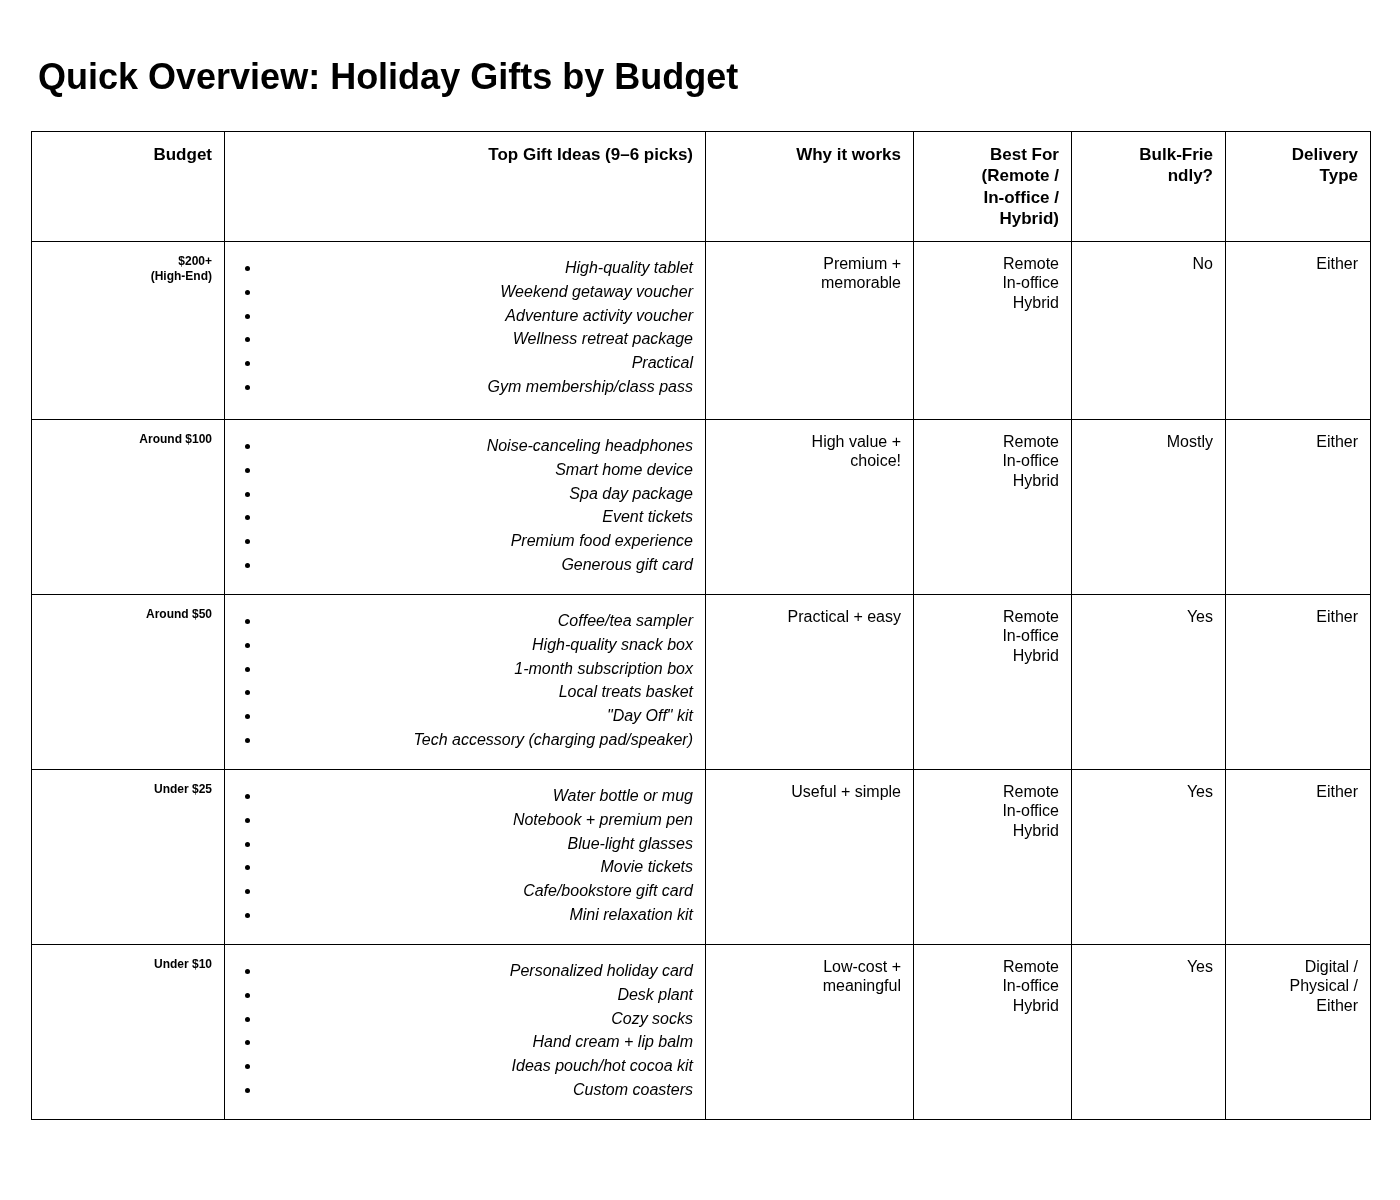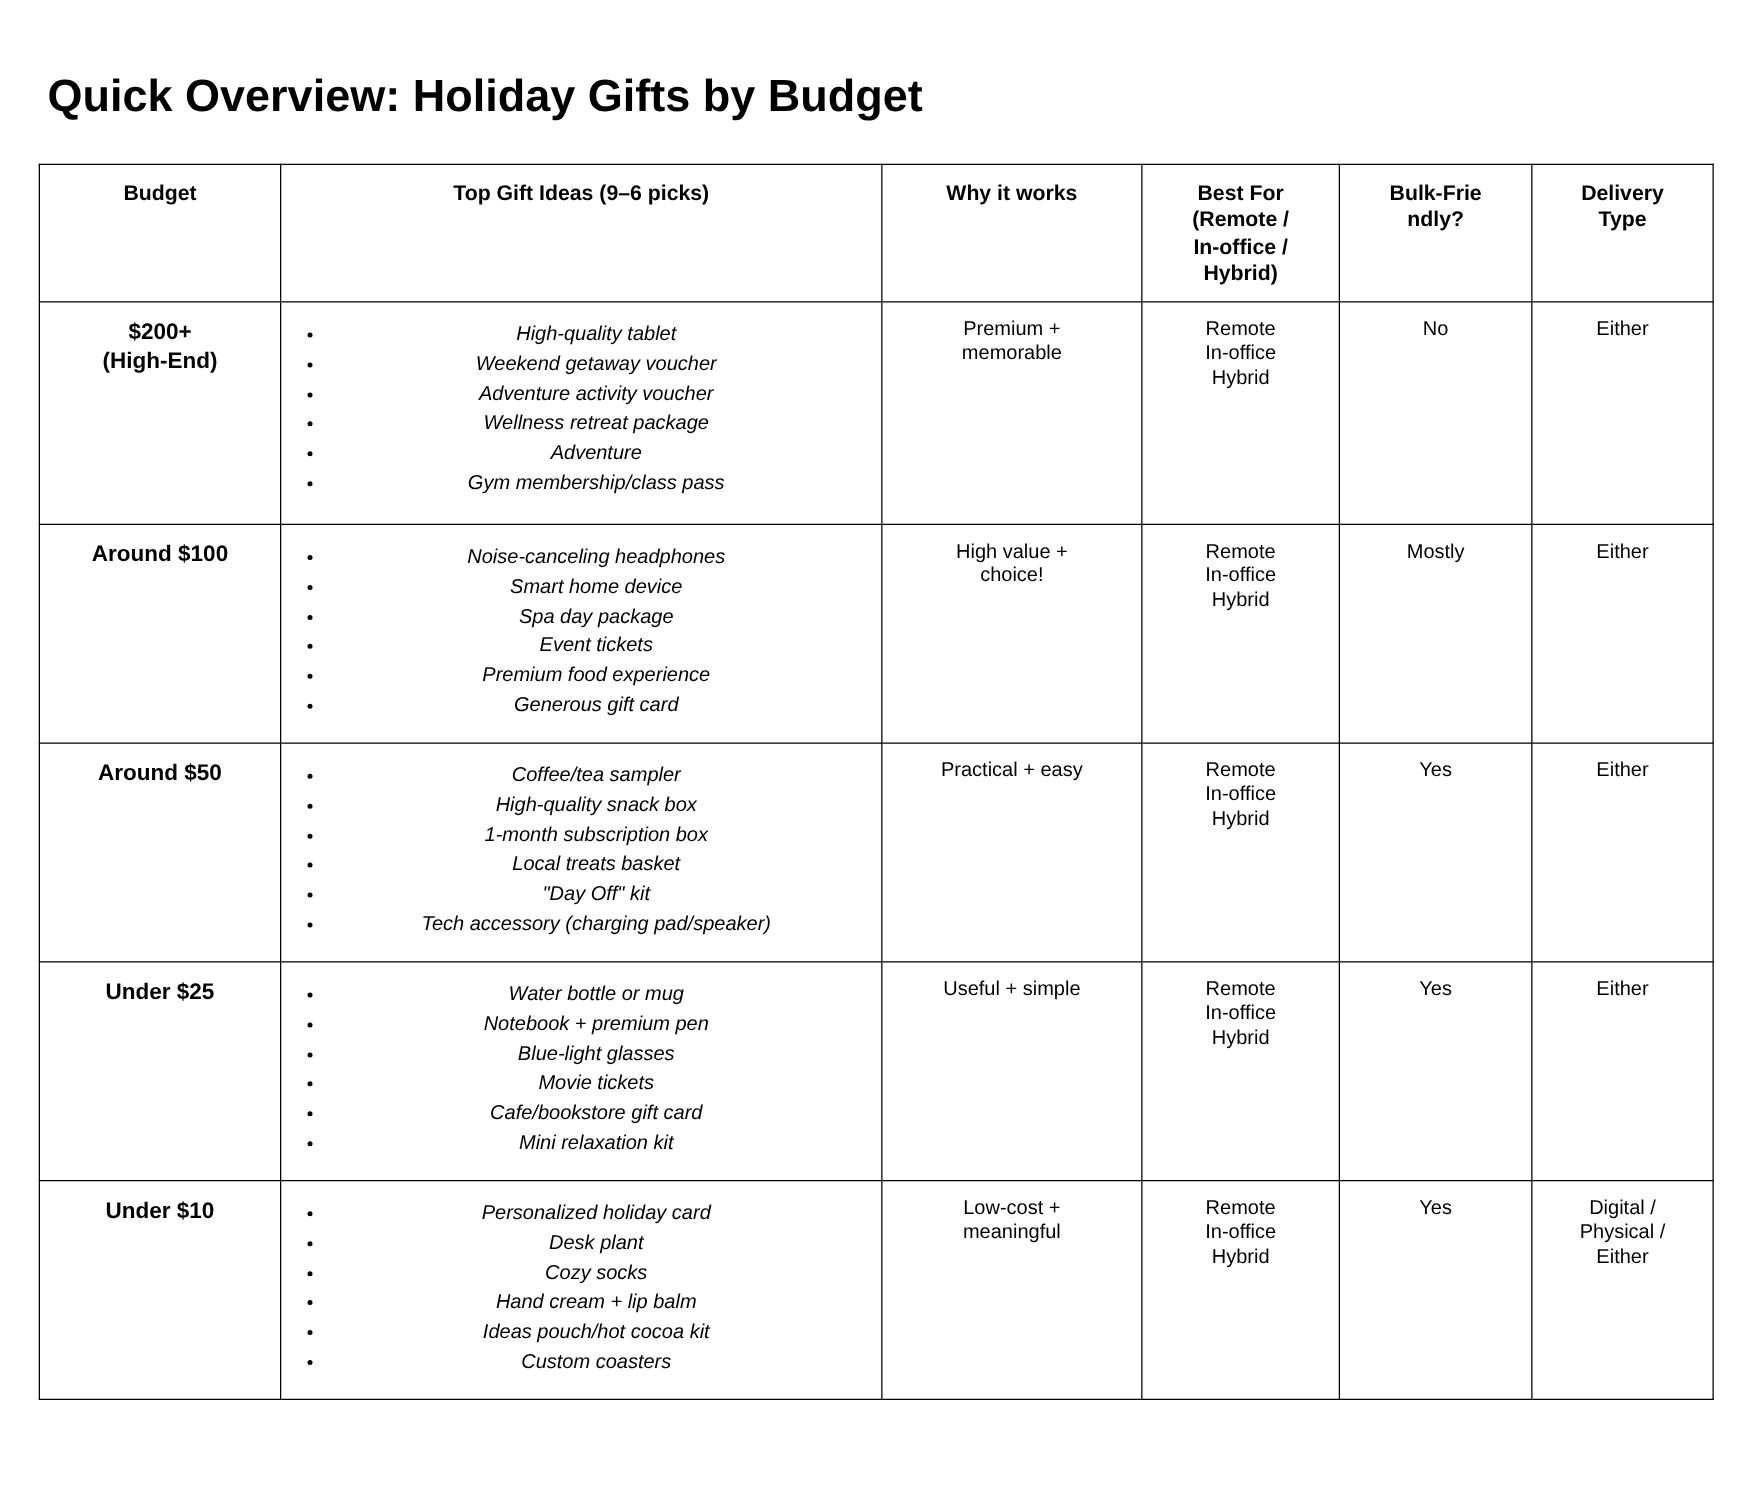--- a/index.html
+++ b/index.html
@@ -25,37 +25,37 @@
     letter-spacing: 0;
   }
   table.gift-table {
     border-collapse: collapse;
     table-layout: fixed;
     width: 1339px;
   }
   th, td {
     border: 1.5px solid #000000;
     vertical-align: top;
-    text-align: center;
+    text-align: right;
     padding: 12px;
     box-sizing: border-box;
     overflow: hidden;
   }
   th {
     font-size: 17px;
     line-height: 1.25;
     font-weight: bold;
   }
   td {
     font-size: 16px;
     line-height: 1.2;
     font-weight: normal;
   }
   td.budget-cell {
-    font-size: 18px;
+    font-size: 12px;
     line-height: 1.25;
     font-weight: bold;
   }
   .pre { white-space: pre-line; }
   .bulk-break {
     display: inline-block;
     width: 80px;
     word-break: break-all;
     white-space: normal;
   }
@@ -104,21 +104,21 @@
 
       <tr class="h-row1">
         <td class="budget-cell"><span class="pre">$200+
 (High-End)</span></td>
         <td>
           <ul class="gift-list">
             <li>High-quality tablet</li>
             <li>Weekend getaway voucher</li>
             <li>Adventure activity voucher</li>
             <li>Wellness retreat package</li>
-            <li>Adventure</li>
+            <li>Practical</li>
             <li>Gym membership/class pass</li>
           </ul>
         </td>
         <td><span class="pre">Premium +
 memorable</span></td>
         <td><span class="pre">Remote
 In-office
 Hybrid</span></td>
         <td>No</td>
         <td><span class="pre">Either</span></td>

